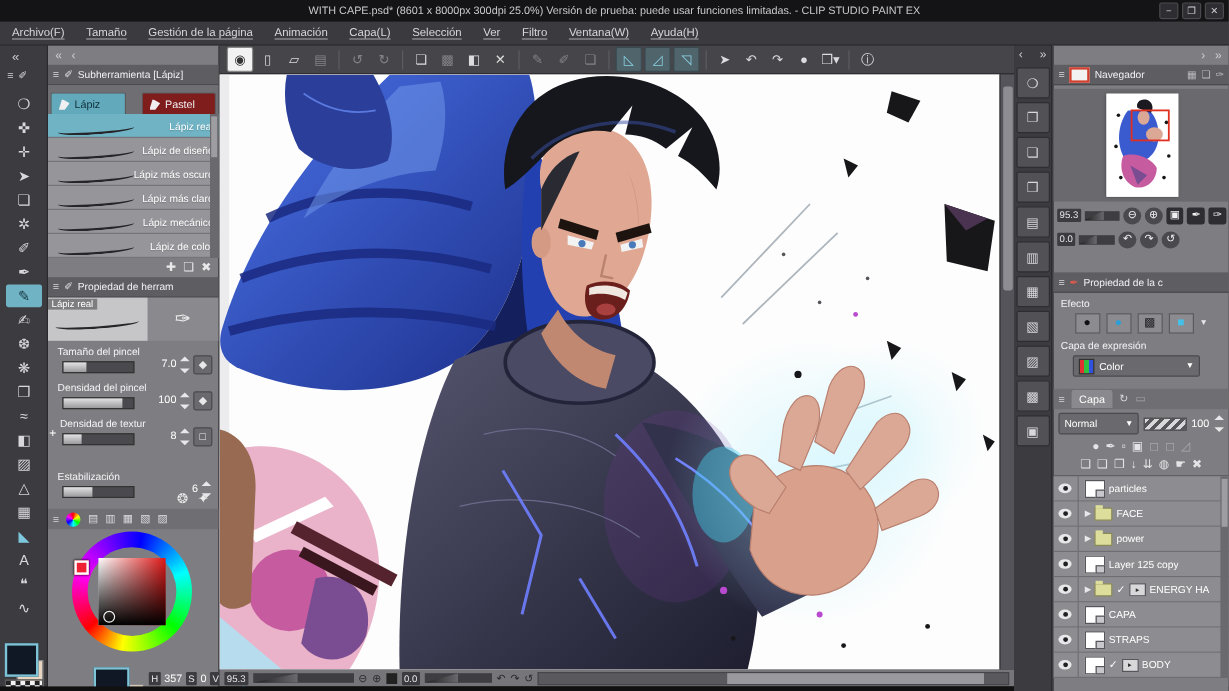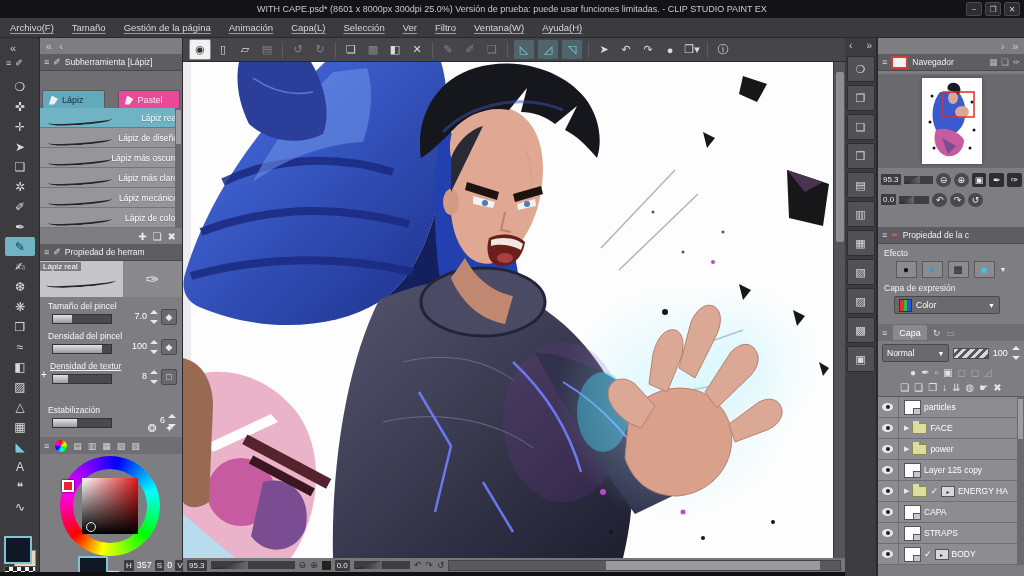--- a/index.html
+++ b/index.html
@@ -213,26 +213,26 @@
   <div style="height:16px;display:flex;align-items:center;gap:8px;padding:0 6px;color:#cfcfd2;font-size:10px;">
     <span>«</span>
     <span>‹</span>
   </div>
 
   <div class="phead">
     <span class="phico">≡</span>
     <span class="phico">✐</span>
     <span>Subherramienta [Lápiz]</span>
   </div>
-  <div style="display:flex;gap:13px;padding:19px 2px 0;background:#6f6f73;height:18px;">
+  <div style="display:flex;gap:13px;padding:6px 2px 0;background:#6f6f73;height:18px;">
     <div class="ptab" style="background:#62aabb;color:#0e2e38;flex:1;">
       <span class="pg"></span>
       <span>Lápiz</span>
     </div>
-    <div class="ptab" style="background:#ec4899;color:#f0f0f2;flex:1;">
+    <div class="ptab" style="background:#7f1d1d;color:#f0f0f2;flex:1;">
       <span class="pg"></span>
       <span>Pastel</span>
     </div>
   </div>
   <div style="position:relative;">
     <div class="brow sel">
       <i class="stroke"></i>
       <span class="bname">Lápiz real</span>
     </div>
     <div class="brow">
@@ -298,21 +298,21 @@
         </span>
       <span class="pval">100</span>
       <span class="pstep">
           <b class="up"></b>
           <b class="dn"></b>
         </span>
       <span class="pico">◆</span>
     </div>
     <div class="prow" style="top:64px;">
       <span style="position:absolute;left:-3px;top:8px;color:#fff;font-size:10px;">+</span>
-      <span class="plabel" style="left:6px;text-decoration:underline;">Densidad de textur</span>
+      <span class="plabel" style="left:6px;">Densidad de textur</span>
       <span class="pbar">
           <i style="width:25%;"></i>
         </span>
       <span class="pval">8</span>
       <span class="pstep">
           <b class="up"></b>
           <b class="dn"></b>
         </span>
       <span class="pico">□</span>
     </div>

